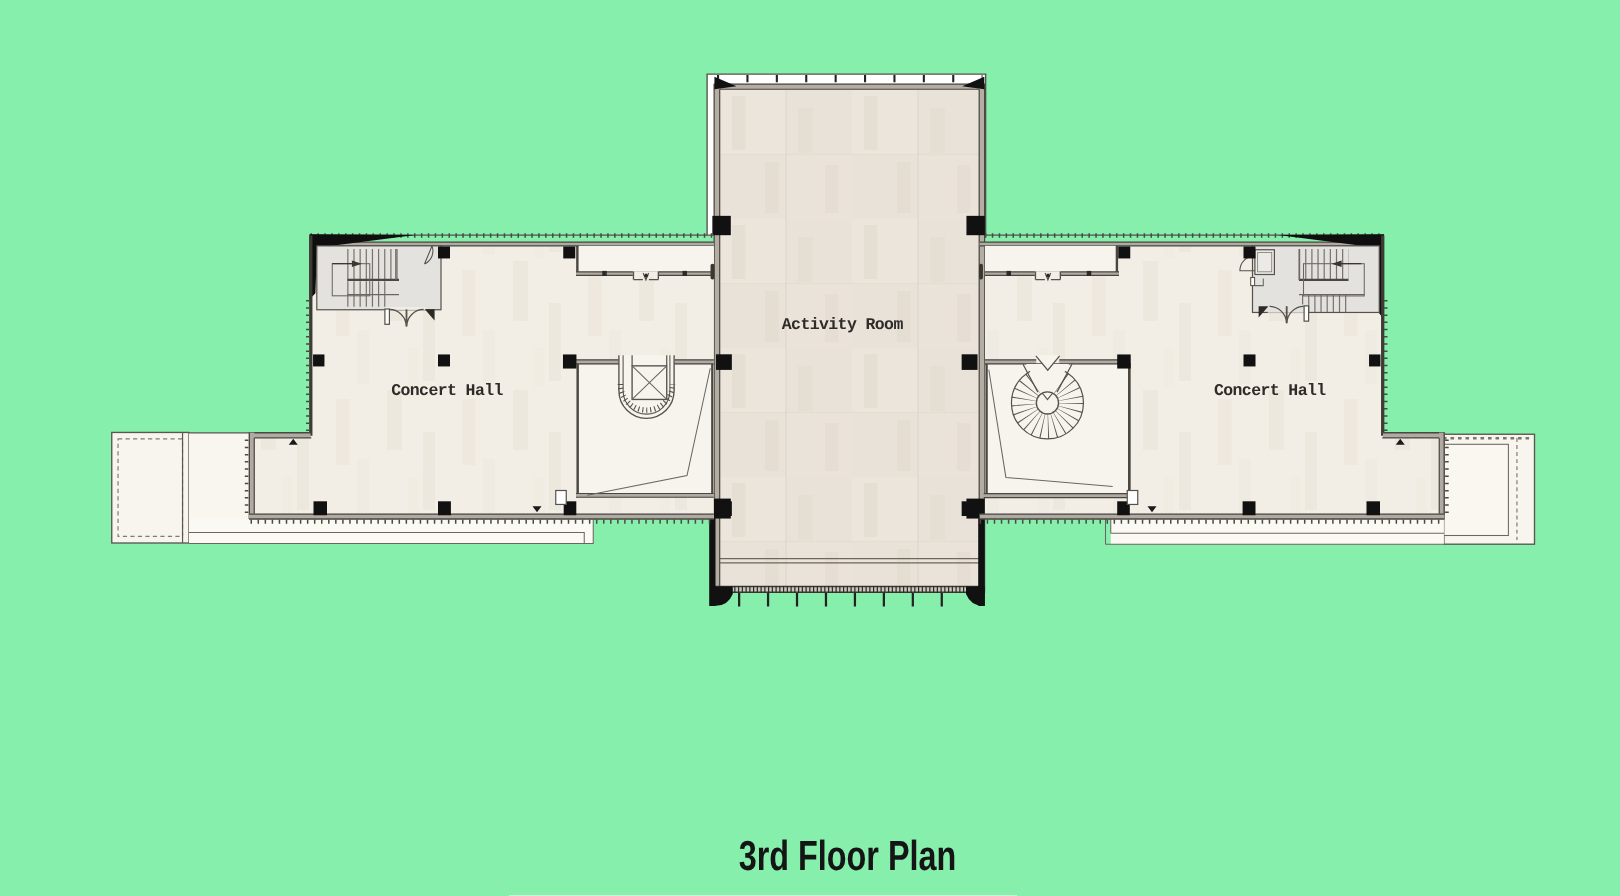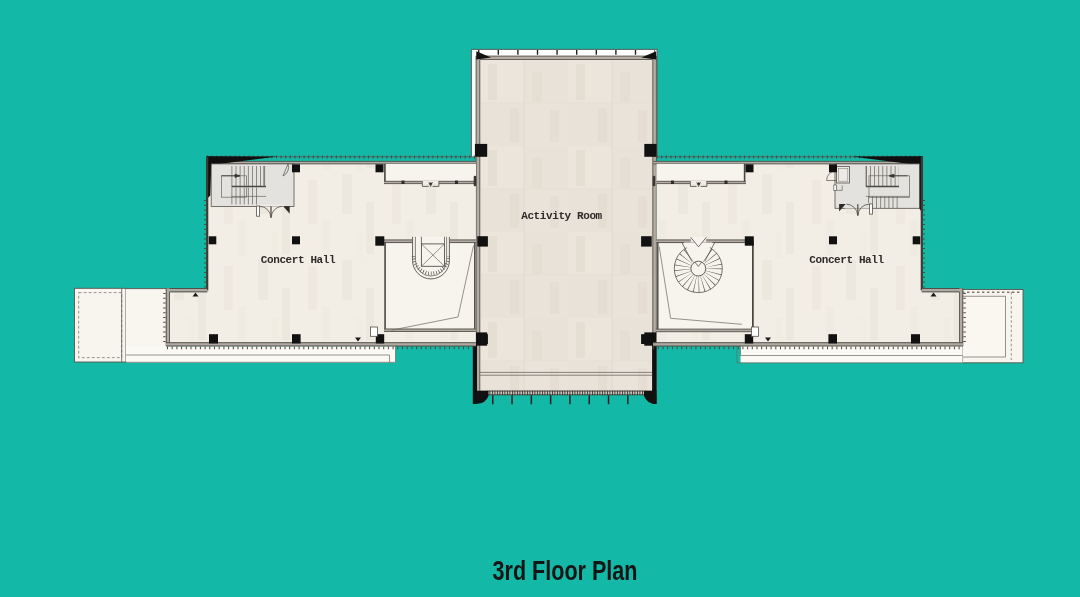--- a/index.html
+++ b/index.html
@@ -1,16 +1,16 @@
 <!DOCTYPE html>
 <html><head>
 <meta charset="utf-8">
 <style>
   html,body{margin:0;padding:0;background:#ffffff;}
-  .page{position:relative;width:1080px;height:597px;background:#14b8a6;overflow:hidden;
+  .page{position:relative;width:1080px;height:597px;background:#86efac;overflow:hidden;
         font-family:"Liberation Sans",sans-serif;}
   svg{position:absolute;left:0;top:0;}
   .rmlabel{font-family:"Liberation Mono",monospace;font-weight:bold;font-size:11px;
            letter-spacing:-0.4px;fill:#2e2b28;}
   .title{position:absolute;left:565px;top:552px;white-space:nowrap;
          font-family:"Liberation Sans",sans-serif;font-weight:bold;font-size:28px;
          color:#151515;transform:translateX(-50%) scaleX(0.77);transform-origin:center;top:555px;}
 </style>
 </head>
 <body>

